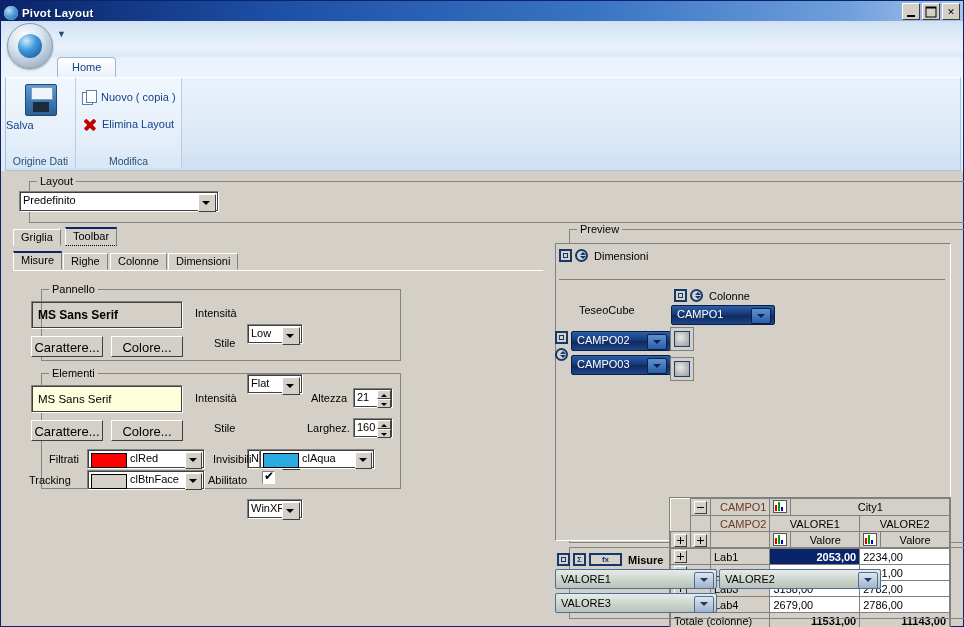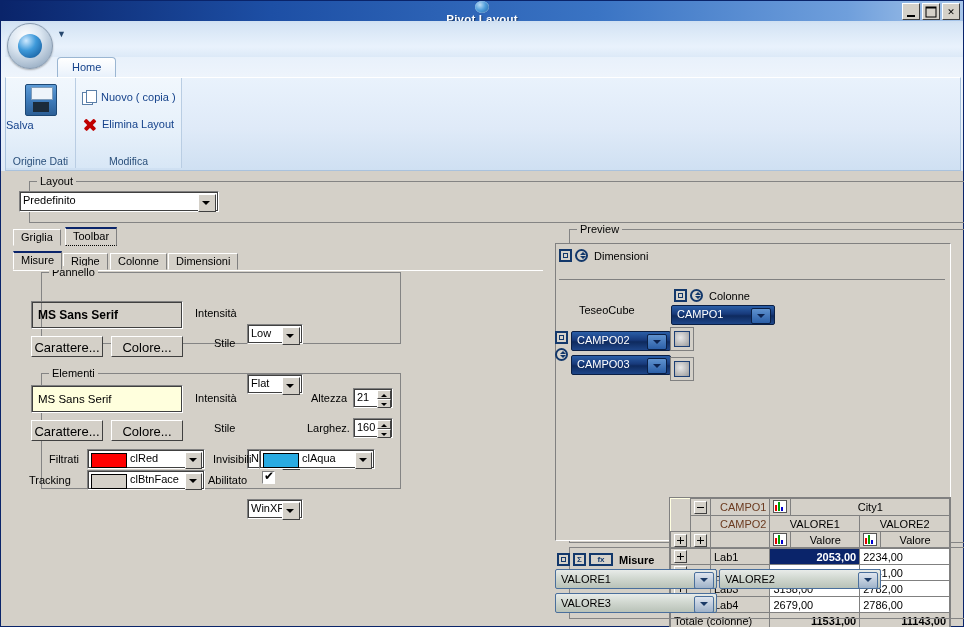--- a/index.html
+++ b/index.html
@@ -4,21 +4,21 @@
 <style>
   html,body{margin:0;padding:0;background:#fff;}
   body{width:964px;height:627px;overflow:hidden;
        font-family:"Liberation Sans","DejaVu Sans",sans-serif;font-size:11px;color:#000;}
   #app{position:relative;width:964px;height:627px;box-sizing:border-box;
        border:1px solid #0a246a;background:#d4d0c8;}
 
   
   .titlebar{position:absolute;left:0;top:0;width:962px;height:24px;
             background:linear-gradient(to right,#0a246a 0%,#1d4fa5 28%,#3a74c4 62%,#6f9fdc 88%,#a8c6ea 100%);
-            display:flex;align-items:center;flex-direction:column;}
+            display:flex;align-items:center;}
   .tb-icon{width:14px;height:14px;margin-left:3px;margin-right:4px;border-radius:50%;
            background:radial-gradient(circle at 35% 32%,#bcdcf5 0%,#4f9ddb 45%,#1b5d9e 100%);
            box-shadow:inset 0 0 1px #fff;}
   .tb-title{color:#fff;font-weight:bold;font-size:11.5px;letter-spacing:.2px;
             text-shadow:1px 1px 1px rgba(0,0,0,.45);}
   .tb-btns{position:absolute;right:3px;top:2px;display:flex;gap:2px;}
   .tb-btn{width:16px;height:15px;background:#d4d0c8;border:1px solid;
           border-color:#fff #404040 #404040 #fff;position:relative;cursor:pointer;}
   .tb-btn span{position:absolute;left:50%;top:50%;transform:translate(-50%,-50%);
                font-size:9px;line-height:9px;font-family:"Liberation Sans",sans-serif;color:#000;}
@@ -89,21 +89,21 @@
          border-left:4px solid transparent;border-right:4px solid transparent;border-top:4px solid #000;}
   #cmb-layout{left:18px;top:20px;width:200px;height:21px;}
 
   
   .tabrow{position:absolute;}
   .wtab{position:absolute;height:17px;box-sizing:border-box;padding:1px 7px 0 7px;font-size:11px;
         background:#d4d0c8;border:1px solid;border-color:#fff #808080 #d4d0c8 #fff;}
   .wtab.sel{background:#d4d0c8;border-top:2px solid #0a246a;z-index:3;height:19px;top:-2px;}
 
   
-  #grp-pannello{left:20px;top:101px;width:360px;height:72px;}
+  #grp-pannello{left:20px;top:118px;width:360px;height:72px;}
   #grp-elementi{left:20px;top:202px;width:360px;height:116px;}
   .fontbox{position:absolute;box-sizing:border-box;border:1px solid;
         border-color:#808080 #fff #fff #808080;outline:1px solid #404040;outline-offset:-2px;}
   .fontbox span{position:absolute;left:6px;top:6px;font-size:12px;}
   .btn3d{position:absolute;box-sizing:border-box;background:#d4d0c8;font-size:13px;
         border:1px solid;border-color:#fff #404040 #404040 #fff;text-align:center;line-height:21px;}
   .lbl{position:absolute;font-size:11px;}
   .spin{position:absolute;box-sizing:border-box;background:#fff;
         border:1px solid;border-color:#808080 #fff #fff #808080;outline:1px solid #404040;outline-offset:-2px;}
   .spin .v{position:absolute;left:3px;top:2px;font-size:11px;}
@@ -135,21 +135,21 @@
   .icbox{width:13px;height:13px;box-sizing:border-box;border:2px solid #13386b;background:#d7d3cb;}
   .icbox i{display:block;width:5px;height:5px;margin:2px auto;border:1px solid #13386b;box-sizing:border-box;}
   .icud{width:13px;height:13px;box-sizing:border-box;border:2px solid #13386b;border-radius:50%;
         background:#d7d3cb;position:relative;}
   .icud:before{content:"";position:absolute;left:2.5px;top:1px;width:0;height:0;
         border-left:3px solid transparent;border-right:3px solid transparent;border-bottom:3px solid #13386b;}
   .icud:after{content:"";position:absolute;left:2.5px;bottom:1px;width:0;height:0;
         border-left:3px solid transparent;border-right:3px solid transparent;border-top:3px solid #13386b;}
   .icsum{width:13px;height:13px;box-sizing:border-box;border:2px solid #13386b;background:#d7d3cb;
         font-size:8px;line-height:9px;text-align:center;color:#13386b;font-weight:bold;}
-  .icfx{width:24px;height:13px;box-sizing:border-box;border:2px solid #13386b;background:#d7d3cb;
+  .icfx{width:33px;height:13px;box-sizing:border-box;border:2px solid #13386b;background:#d7d3cb;
         font-size:8px;line-height:9px;text-align:center;color:#13386b;font-weight:bold;}
   .bluefield{position:absolute;box-sizing:border-box;
         background:linear-gradient(to bottom,#2b5fa8 0%,#17397a 45%,#0e2a5e 55%,#1e4689 100%);
         border:1px solid #0a1f45;border-radius:2px;color:#fff;font-size:11px;}
   .bluefield .t{position:absolute;left:5px;top:2px;white-space:nowrap;}
   .bluefield .d{position:absolute;right:3px;top:2px;width:18px;height:14px;border-radius:2px;
         background:linear-gradient(to bottom,#5f92cf,#2b5fa8);border:1px solid #0a1f45;}
   .bluefield .d:after{content:"";position:absolute;left:5px;top:5px;width:0;height:0;
         border-left:4px solid transparent;border-right:4px solid transparent;border-top:4px solid #0c2350;}
 

